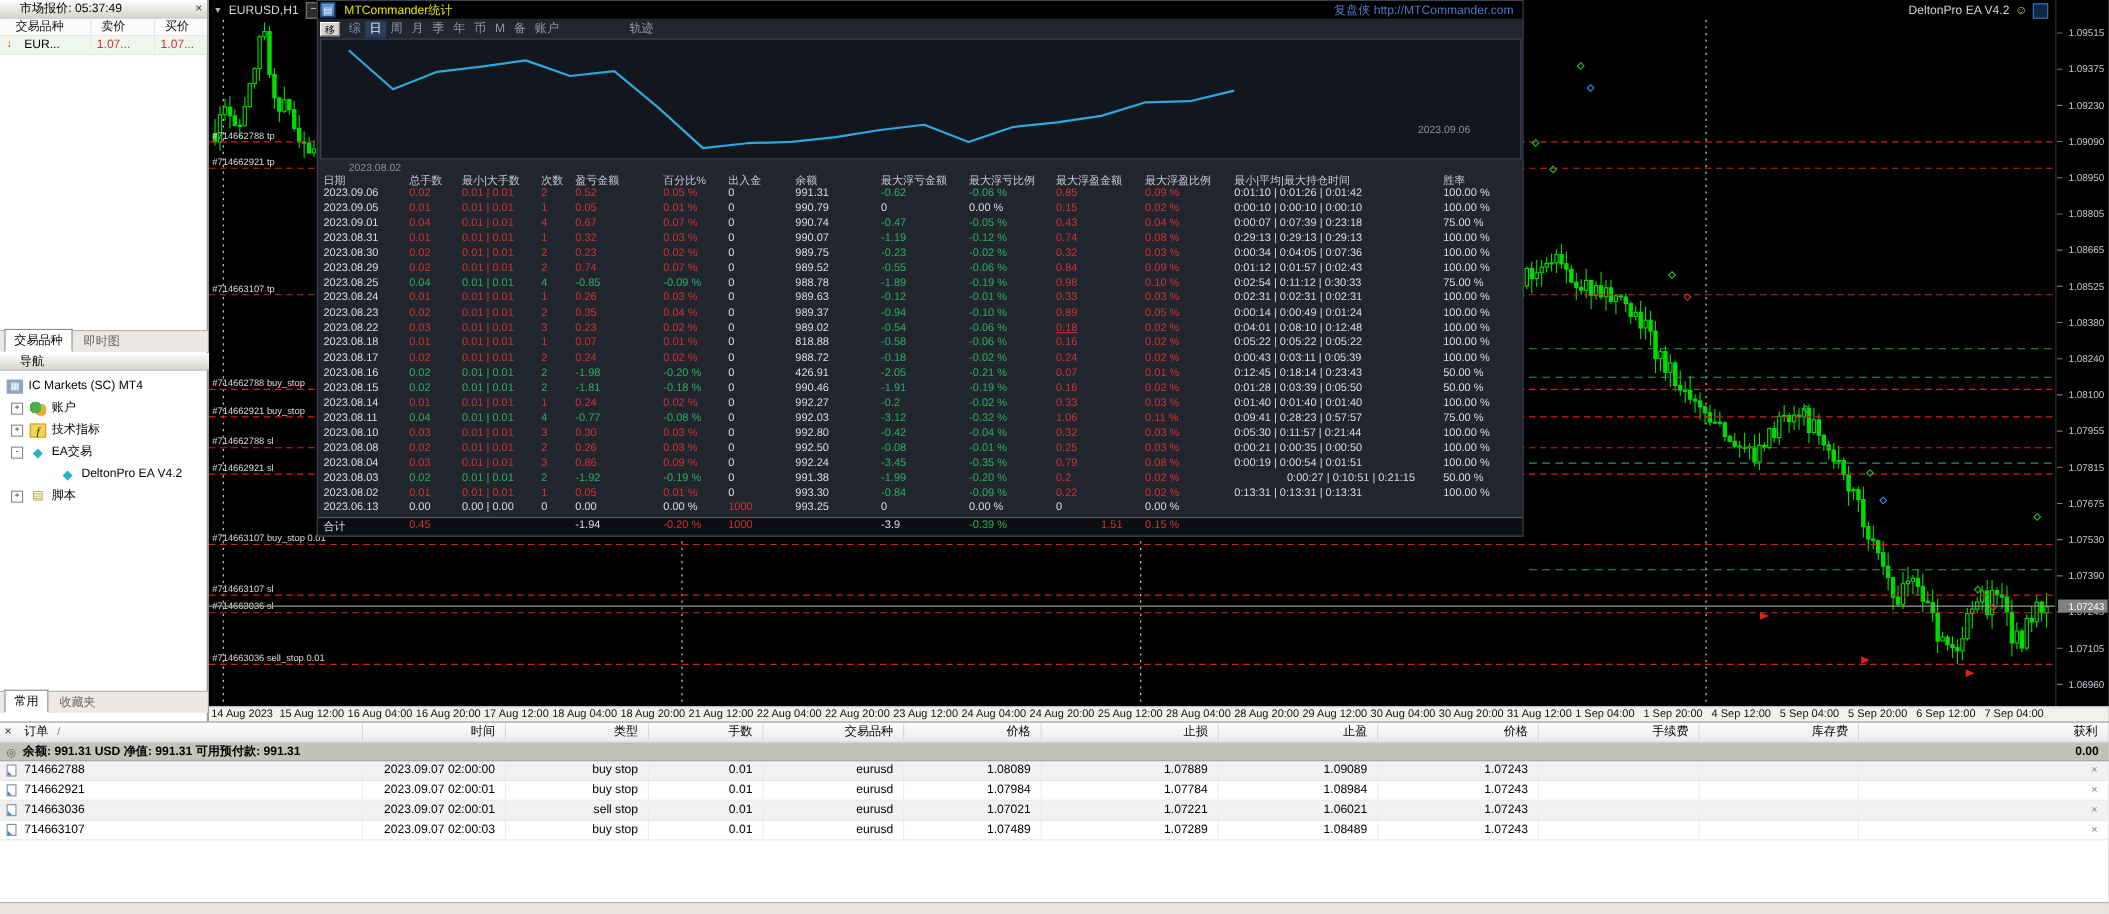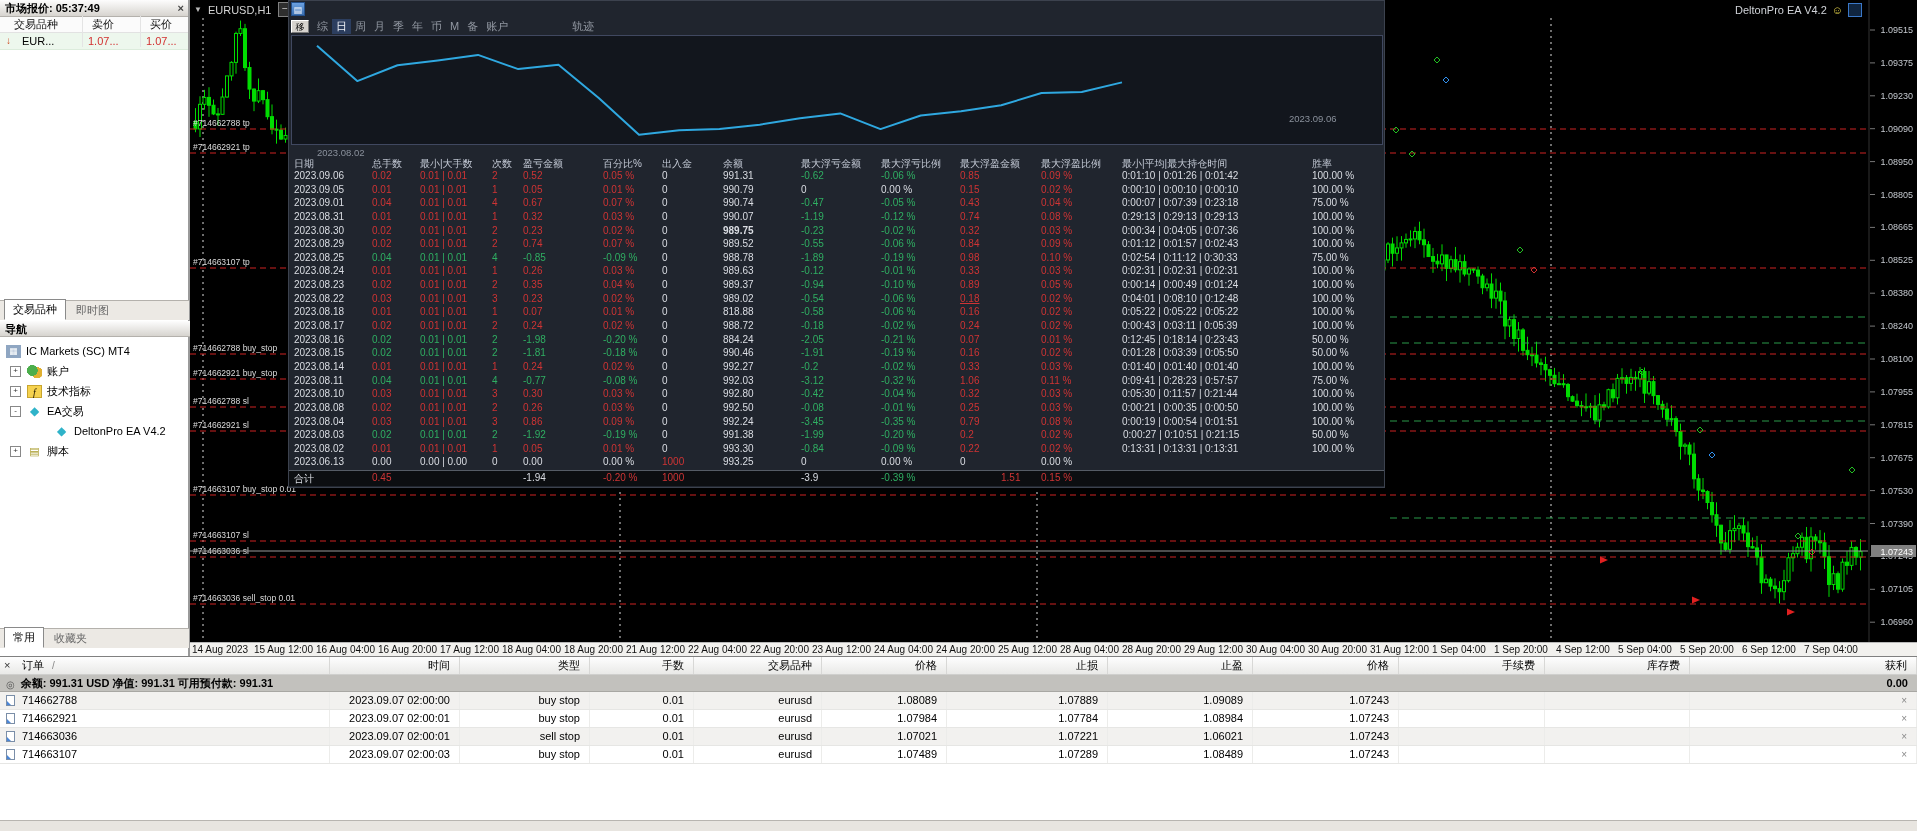--- a/index.html
+++ b/index.html
@@ -3,21 +3,21 @@
 <meta charset="utf-8">
 <style>
   html,body{margin:0;padding:0;}
   body{width:1917px;height:831px;position:relative;overflow:hidden;
        background:#e4e1dc;font-family:"Liberation Sans",sans-serif;
        -webkit-font-smoothing:antialiased;}
   
   .dock{position:absolute;left:0;top:0;width:190px;height:656px;background:#fff;
         border-right:2px solid #9a9a9a;box-sizing:border-box;}
   .bar-title{height:16px;line-height:16px;background:linear-gradient(#fdfdfd,#d7d4cf);
-        border-bottom:1px solid #b4b1ac;font-size:11px;color:#000;padding-left:5px;position:relative;font-weight:bold;}
+        border-bottom:1px solid #b4b1ac;font-size:11px;color:#000;padding-left:18px;position:relative;}
   .bar-close{position:absolute;right:4px;top:0;font-size:11px;color:#444;cursor:pointer;}
   .mw-head{height:15px;line-height:15px;position:relative;font-size:11px;color:#111;
         border-bottom:1px solid #e2e2e2;background:#fbfbfb;}
   .mw-head span{position:absolute;top:0;}
   .mw-row{height:16px;line-height:16px;position:relative;font-size:11px;background:#edf7ed;
         border-bottom:1px solid #dcecdc;}
   .mw-row span{position:absolute;top:0;}
   .mw-arrow{left:6px;color:#cc4a1f;font-weight:bold;font-size:10px;}
   .mw-sym{left:22px;color:#000;}
   .mw-sell,.mw-buy{color:#d23030;}
@@ -672,20 +672,24 @@
     <span class="tlab" style="left: 1242px;">1 Sep 04:00</span>
     <span class="tlab" style="left: 1304px;">1 Sep 20:00</span>
     <span class="tlab" style="left: 1366px;">4 Sep 12:00</span>
     <span class="tlab" style="left: 1428px;">5 Sep 04:00</span>
     <span class="tlab" style="left: 1490px;">5 Sep 20:00</span>
     <span class="tlab" style="left: 1552px;">6 Sep 12:00</span>
     <span class="tlab" style="left: 1614px;">7 Sep 04:00</span>
   </div>
 
 <div class="mtc">
+  <div class="mtc-titlebar">
+    <span class="mtc-title">MTCommander统计</span>
+    <span class="mtc-link">复盘侠 http://MTCommander.com</span>
+  </div>
   <span class="mtc-ico">▤</span>
   <span class="mtc-move">移</span>
   <div class="mtc-toolbar">
       <span class="tbi">综</span>
       <span class="tbi active">日</span>
       <span class="tbi">周</span>
       <span class="tbi">月</span>
       <span class="tbi">季</span>
       <span class="tbi">年</span>
       <span class="tbi">币</span>
@@ -783,21 +787,21 @@
         <span class="w" style="left: 1023px;">100.00 %</span>
       </div>
       <div class="st-row">
         <span class="w" style="left: 5px;">2023.08.30</span>
         <span class="r" style="left: 83px;">0.02</span>
         <span class="r" style="left: 131px;">0.01 | 0.01</span>
         <span class="r" style="left: 203px;">2</span>
         <span class="r" style="left: 234px;">0.23</span>
         <span class="r" style="left: 314px;">0.02 %</span>
         <span class="w" style="left: 373px;">0</span>
-        <span class="w" style="left: 434px; font-weight: bold;">989.75</span>
+        <span class="w" style="left: 434px;">989.75</span>
         <span class="g" style="left: 512px;">-0.23</span>
         <span class="g" style="left: 592px;">-0.02 %</span>
         <span class="r" style="left: 671px;">0.32</span>
         <span class="r" style="left: 752px;">0.03 %</span>
         <span class="w" style="left: 833px;">0:00:34 | 0:04:05 | 0:07:36</span>
         <span class="w" style="left: 1023px;">100.00 %</span>
       </div>
       <div class="st-row">
         <span class="w" style="left: 5px;">2023.08.29</span>
         <span class="r" style="left: 83px;">0.02</span>
@@ -911,21 +915,21 @@
         <span class="w" style="left: 1023px;">100.00 %</span>
       </div>
       <div class="st-row">
         <span class="w" style="left: 5px;">2023.08.16</span>
         <span class="g" style="left: 83px;">0.02</span>
         <span class="g" style="left: 131px;">0.01 | 0.01</span>
         <span class="g" style="left: 203px;">2</span>
         <span class="g" style="left: 234px;">-1.98</span>
         <span class="g" style="left: 314px;">-0.20 %</span>
         <span class="w" style="left: 373px;">0</span>
-        <span class="w" style="left: 434px;">884.24</span>
+        <span class="w" style="left: 434px;">426.91</span>
         <span class="g" style="left: 512px;">-2.05</span>
         <span class="g" style="left: 592px;">-0.21 %</span>
         <span class="r" style="left: 671px;">0.07</span>
         <span class="r" style="left: 752px;">0.01 %</span>
         <span class="w" style="left: 833px;">0:12:45 | 0:18:14 | 0:23:43</span>
         <span class="w" style="left: 1023px;">50.00 %</span>
       </div>
       <div class="st-row">
         <span class="w" style="left: 5px;">2023.08.15</span>
         <span class="g" style="left: 83px;">0.02</span>
@@ -1028,21 +1032,21 @@
         <span class="g" style="left: 131px;">0.01 | 0.01</span>
         <span class="g" style="left: 203px;">2</span>
         <span class="g" style="left: 234px;">-1.92</span>
         <span class="g" style="left: 314px;">-0.19 %</span>
         <span class="w" style="left: 373px;">0</span>
         <span class="w" style="left: 434px;">991.38</span>
         <span class="g" style="left: 512px;">-1.99</span>
         <span class="g" style="left: 592px;">-0.20 %</span>
         <span class="r" style="left: 671px;">0.2</span>
         <span class="r" style="left: 752px;">0.02 %</span>
-        <span class="w" style="left: 786px; padding-left: 48px;">0:00:27 | 0:10:51 | 0:21:15</span>
+        <span class="w" style="left: 833px; padding-left: 48px;">0:00:27 | 0:10:51 | 0:21:15</span>
         <span class="w" style="left: 1023px;">50.00 %</span>
       </div>
       <div class="st-row">
         <span class="w" style="left: 5px;">2023.08.02</span>
         <span class="r" style="left: 83px;">0.01</span>
         <span class="r" style="left: 131px;">0.01 | 0.01</span>
         <span class="r" style="left: 203px;">1</span>
         <span class="r" style="left: 234px;">0.05</span>
         <span class="r" style="left: 314px;">0.01 %</span>
         <span class="w" style="left: 373px;">0</span>

